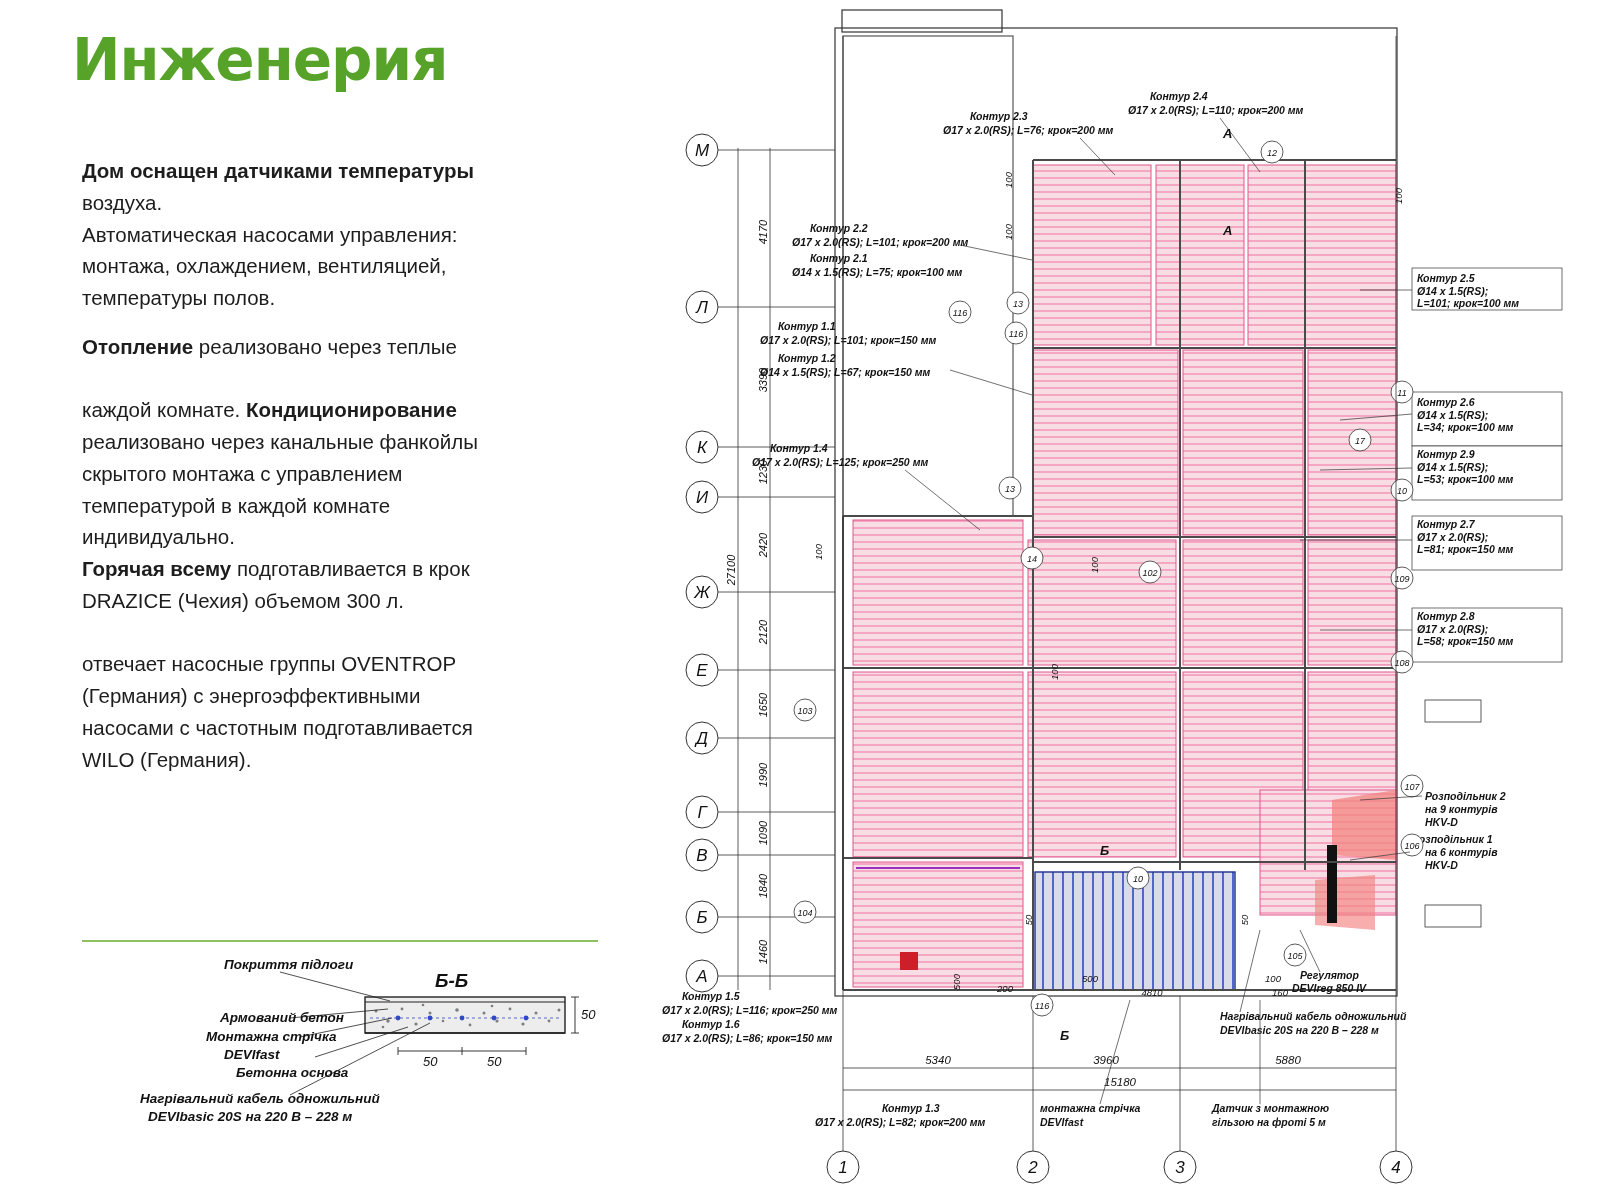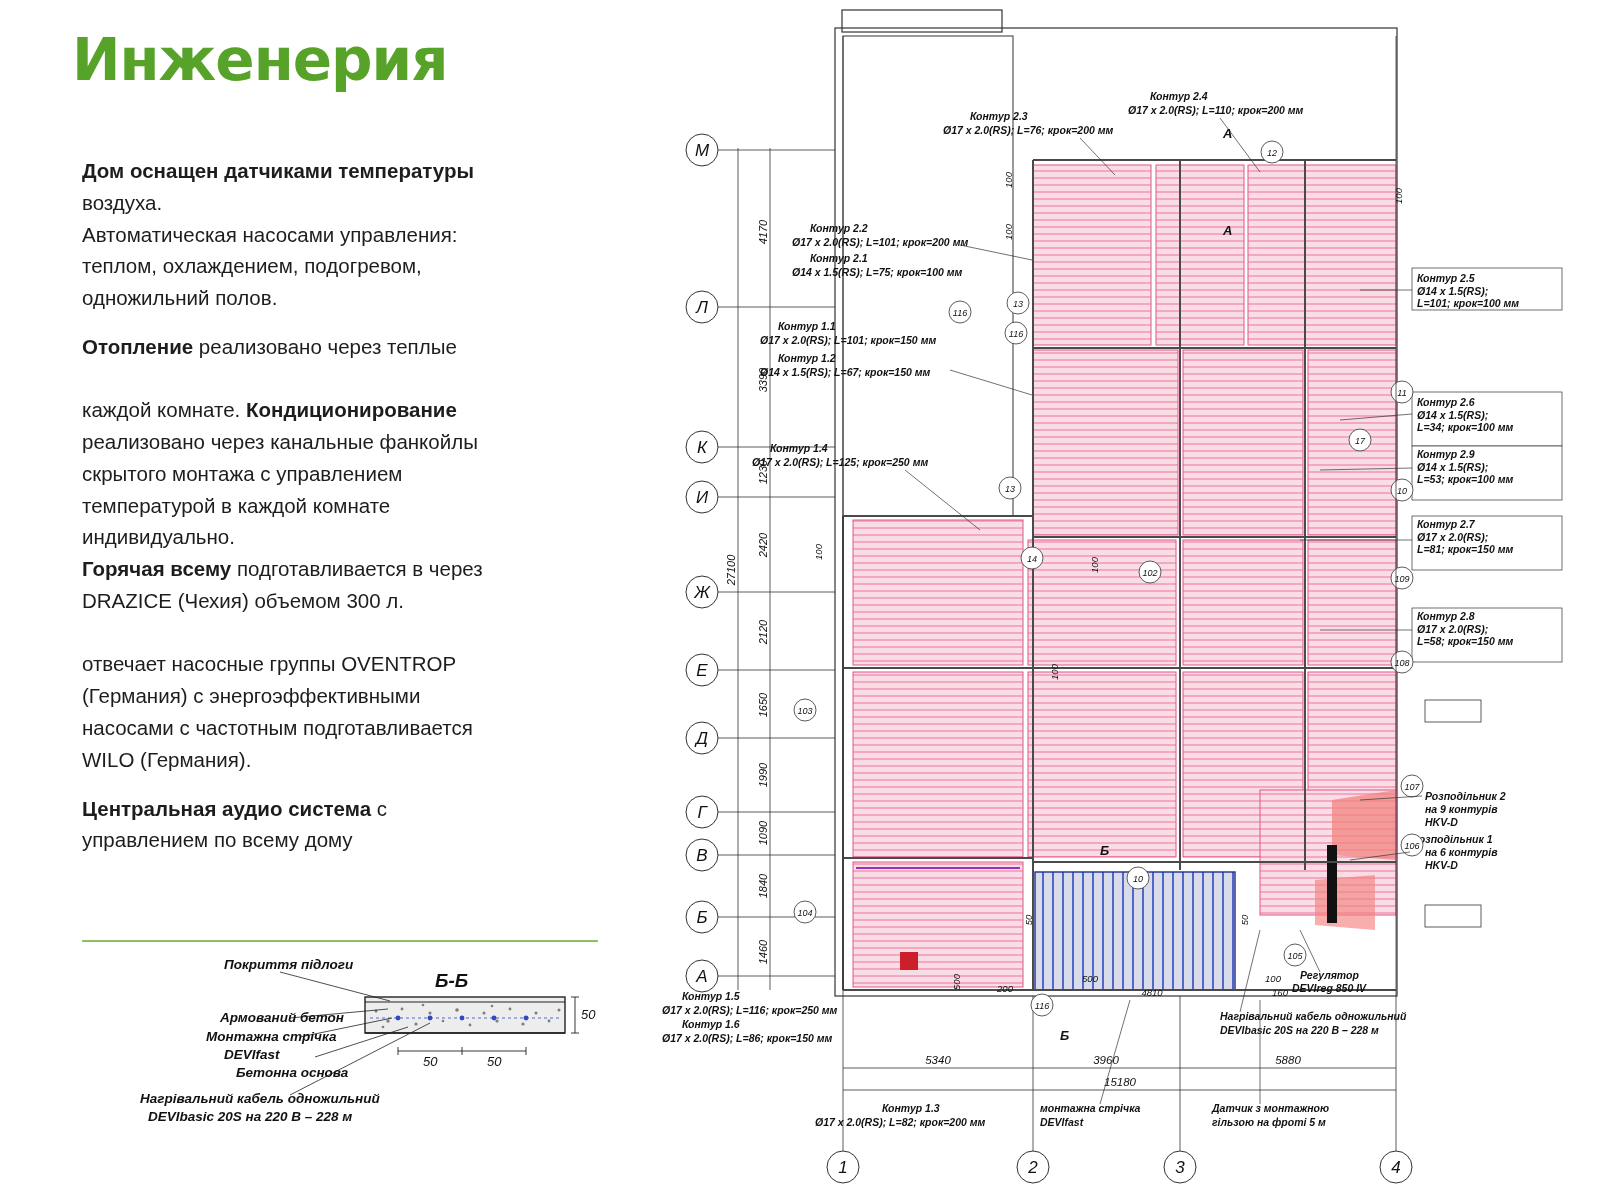--- a/index.html
+++ b/index.html
@@ -85,49 +85,45 @@
 
   <div class="title">Инженерия</div>
 
   <div class="body-text">
     <p>
       <span class="b">Дом оснащен датчиками  температуры</span><br>
       <span>воздуха.</span>
     </p>
     <p>
       <span>Автоматическая насосами управления:</span><br>
-      <span>теплом,  охлаждением,  подогревом,</span><br>
-      <span>одножильний полов.</span>
+      <span>монтажа,  охлаждением,  вентиляцией,</span><br>
+      <span>температуры полов.</span>
     </p>
     <div class="para-gap"></div>
     <p>
       <span class="b">Отопление</span><span> реализовано через теплые</span><br>
       <br>
       <span>каждой комнате.  </span><span class="b">Кондиционирование</span><br>
       <span>реализовано через  канальные фанкойлы</span><br>
       <span>скрытого монтажа с  управлением</span><br>
       <span>температурой в каждой комнате</span><br>
       <span>индивидуально.</span>
     </p>
     <p>
-      <span class="b">Горячая всему</span><span> подготавливается в через</span><br>
+      <span class="b">Горячая всему</span><span> подготавливается в крок</span><br>
       <span>DRAZICE (Чехия) объемом 300 л.</span>
     </p>
     <p>
       <br>
       <span>отвечает насосные группы OVENTROP</span><br>
       <span>(Германия)  с энергоэффективными</span><br>
       <span>насосами с частотным  подготавливается</span><br>
       <span>WILO (Германия).</span>
     </p>
     <div class="para-gap"></div>
-    <p>
-      <span class="b">Центральная аудио система</span><span>  с</span><br>
-      <span>управлением по всему дому</span>
-    </p>
   </div>
 
   <div class="divider"></div>
 
   <div class="detail">
     <svg width="470" height="200" viewBox="0 0 470 200">
 
       <rect x="225" y="42" width="200" height="36" fill="#ededed" stroke="#222" stroke-width="1.4"></rect>
 
       <line x1="225" y1="47" x2="425" y2="47" stroke="#222" stroke-width="1"></line>

